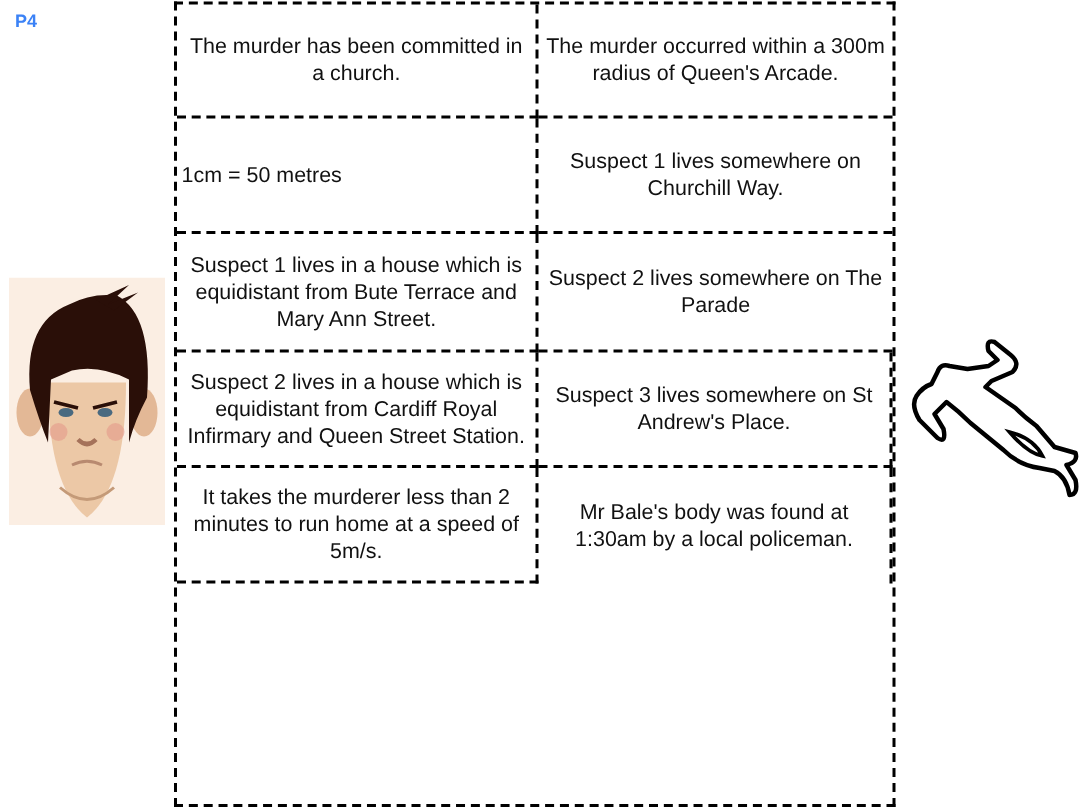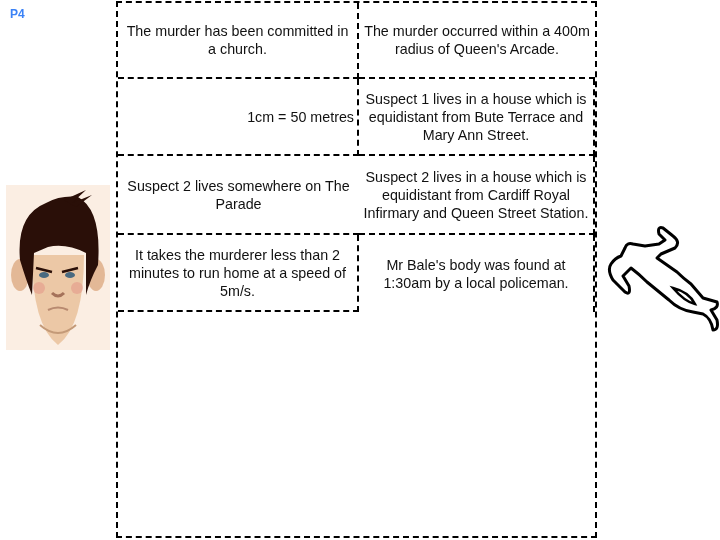--- a/index.html
+++ b/index.html
@@ -3,21 +3,21 @@
 <meta charset="utf-8">
 <style>
   html, body { margin: 0; padding: 0; background: #ffffff; }
   body { width: 720px; height: 540px; position: relative; overflow: hidden;
          font-family: "Liberation Sans", sans-serif; color: #111; }
   .page-label { position: absolute; left: 10px; top: 7px; font-weight: bold;
                 font-size: 12px; color: #3b82f6; }
   .grid { position: absolute; left: 116px; top: 1px; width: 481px; height: 537px;
           border: 2px dashed #000; box-sizing: border-box; display: grid;
           grid-template-columns: 241px 1fr; grid-template-rows: 76px 77px 79px 77px 77px 77px 1fr; }
-  .card { display: flex; align-items: center; justify-content: flex-end; text-align: center;
+  .card { display: flex; align-items: center; justify-content: flex-start; text-align: center;
           font-size: 14.3px; line-height: 18px; padding: 0 3px; box-sizing: border-box;
           border-bottom: 2px dashed #000; }
   .card.left { border-right: 2px dashed #000; }
   .card.last { border-bottom: none; }
   .card span { display: block; }
   .face { position: absolute; left: 6px; top: 185px; width: 104px; height: 165px; }
   .outline { position: absolute; left: 603px; top: 222px; width: 117px; height: 112px; }
 </style>
 </head>
 <body>
@@ -44,33 +44,39 @@
 <svg class="outline" viewBox="0 0 117 112">
   <path d="M8 42 Q4 48 10 58 L22 70 Q28 74 26 64 L20 54 L28 46 Q36 52 44 60 L66 78 Q76 88 90 90 L100 92 Q108 96 110 108 Q116 108 114 98 L108 88 Q116 86 114 80 L100 76 L88 62 Q80 56 74 50 L54 36 L58 32 L72 26 Q78 20 70 14 L60 6 Q54 4 56 12 L62 18 L56 22 L42 24 L30 22 Q24 20 22 26 L18 34 Q12 36 8 42 Z" fill="none" stroke="#000" stroke-width="3" stroke-linejoin="round"></path>
   <path d="M70 66 Q86 70 92 82 Q82 80 70 66 Z" fill="none" stroke="#000" stroke-width="2.5"></path>
 </svg>
 
 <div class="grid">
   <div class="card left">
       <span>The murder has been committed in a church.</span>
     </div>
   <div class="card">
-      <span>The murder occurred within a 400m radius of Queen's Arcade.</span>
+      <span>The murder occurred within a 300m radius of Queen's Arcade.</span>
     </div>
   <div class="card left">
       <span>1cm = 50 metres</span>
+    </div>
+  <div class="card">
+      <span>Suspect 1 lives somewhere on Churchill Way.</span>
     </div>
   <div class="card left">
       <span>Suspect 1 lives in a house which is equidistant from Bute Terrace and Mary Ann Street.</span>
     </div>
   <div class="card">
       <span>Suspect 2 lives somewhere on The Parade</span>
     </div>
   <div class="card left">
       <span>Suspect 2 lives in a house which is equidistant from Cardiff Royal Infirmary and Queen Street Station.</span>
     </div>
   <div class="card left">
+      <span>Suspect 3 lives somewhere on St Andrew's Place.</span>
+    </div>
+  <div class="card left">
       <span>It takes the murderer less than 2 minutes to run home at a speed of 5m/s.</span>
     </div>
   <div class="card left last">
       <span>Mr Bale's body was found at 1:30am by a local policeman.</span>
     </div>
 </div>
 
 </body></html>

